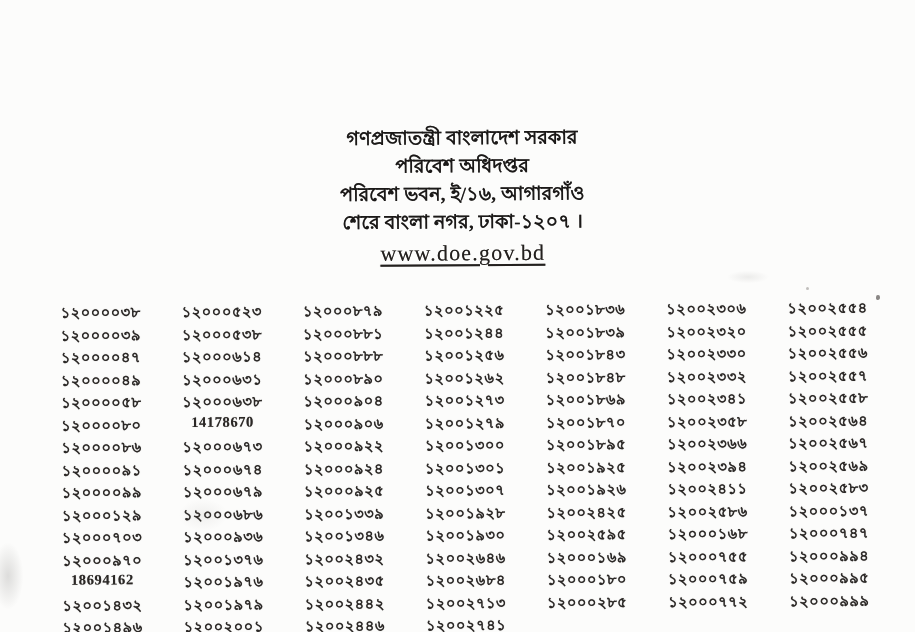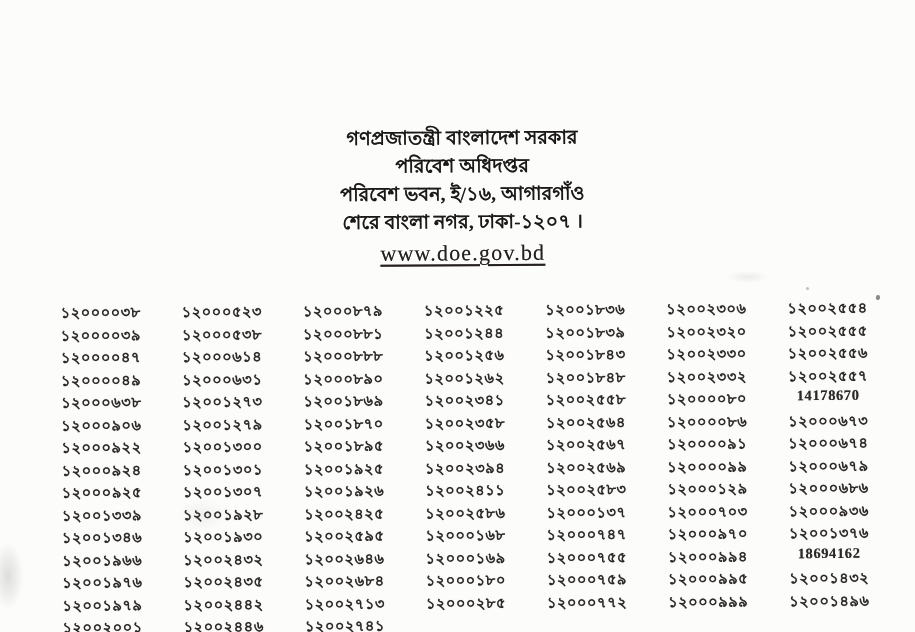--- a/index.html
+++ b/index.html
@@ -139,21 +139,23 @@
         <div class="cell">১২০০১৮৪৩</div>
         <div class="cell">১২০০২৩৩০</div>
         <div class="cell">১২০০২৫৫৬</div>
         <div class="cell">১২০০০০৪৯</div>
         <div class="cell">১২০০০৬৩১</div>
         <div class="cell">১২০০০৮৯০</div>
         <div class="cell">১২০০১২৬২</div>
         <div class="cell">১২০০১৮৪৮</div>
         <div class="cell">১২০০২৩৩২</div>
         <div class="cell">১২০০২৫৫৭</div>
+        <div class="cell">১২০০০০৫৮</div>
         <div class="cell">১২০০০৬৩৮</div>
+        <div class="cell">১২০০০৯০৪</div>
         <div class="cell">১২০০১২৭৩</div>
         <div class="cell">১২০০১৮৬৯</div>
         <div class="cell">১২০০২৩৪১</div>
         <div class="cell">১২০০২৫৫৮</div>
         <div class="cell">১২০০০০৮০</div>
         <div class="cell">14178670</div>
         <div class="cell">১২০০০৯০৬</div>
         <div class="cell">১২০০১২৭৯</div>
         <div class="cell">১২০০১৮৭০</div>
         <div class="cell">১২০০২৩৫৮</div>
@@ -188,21 +190,20 @@
         <div class="cell">১২০০০১৩৭</div>
         <div class="cell">১২০০০৭০৩</div>
         <div class="cell">১২০০০৯৩৬</div>
         <div class="cell">১২০০১৩৪৬</div>
         <div class="cell">১২০০১৯৩০</div>
         <div class="cell">১২০০২৫৯৫</div>
         <div class="cell">১২০০০১৬৮</div>
         <div class="cell">১২০০০৭৪৭</div>
         <div class="cell">১২০০০৯৭০</div>
         <div class="cell">১২০০১৩৭৬</div>
-        <div class="cell">১২০০১৯৬৬</div>
         <div class="cell">১২০০২৪৩২</div>
         <div class="cell">১২০০২৬৪৬</div>
         <div class="cell">১২০০০১৬৯</div>
         <div class="cell">১২০০০৭৫৫</div>
         <div class="cell">১২০০০৯৯৪</div>
         <div class="cell">18694162</div>
         <div class="cell">১২০০১৯৭৬</div>
         <div class="cell">১২০০২৪৩৫</div>
         <div class="cell">১২০০২৬৮৪</div>
         <div class="cell">১২০০০১৮০</div>

